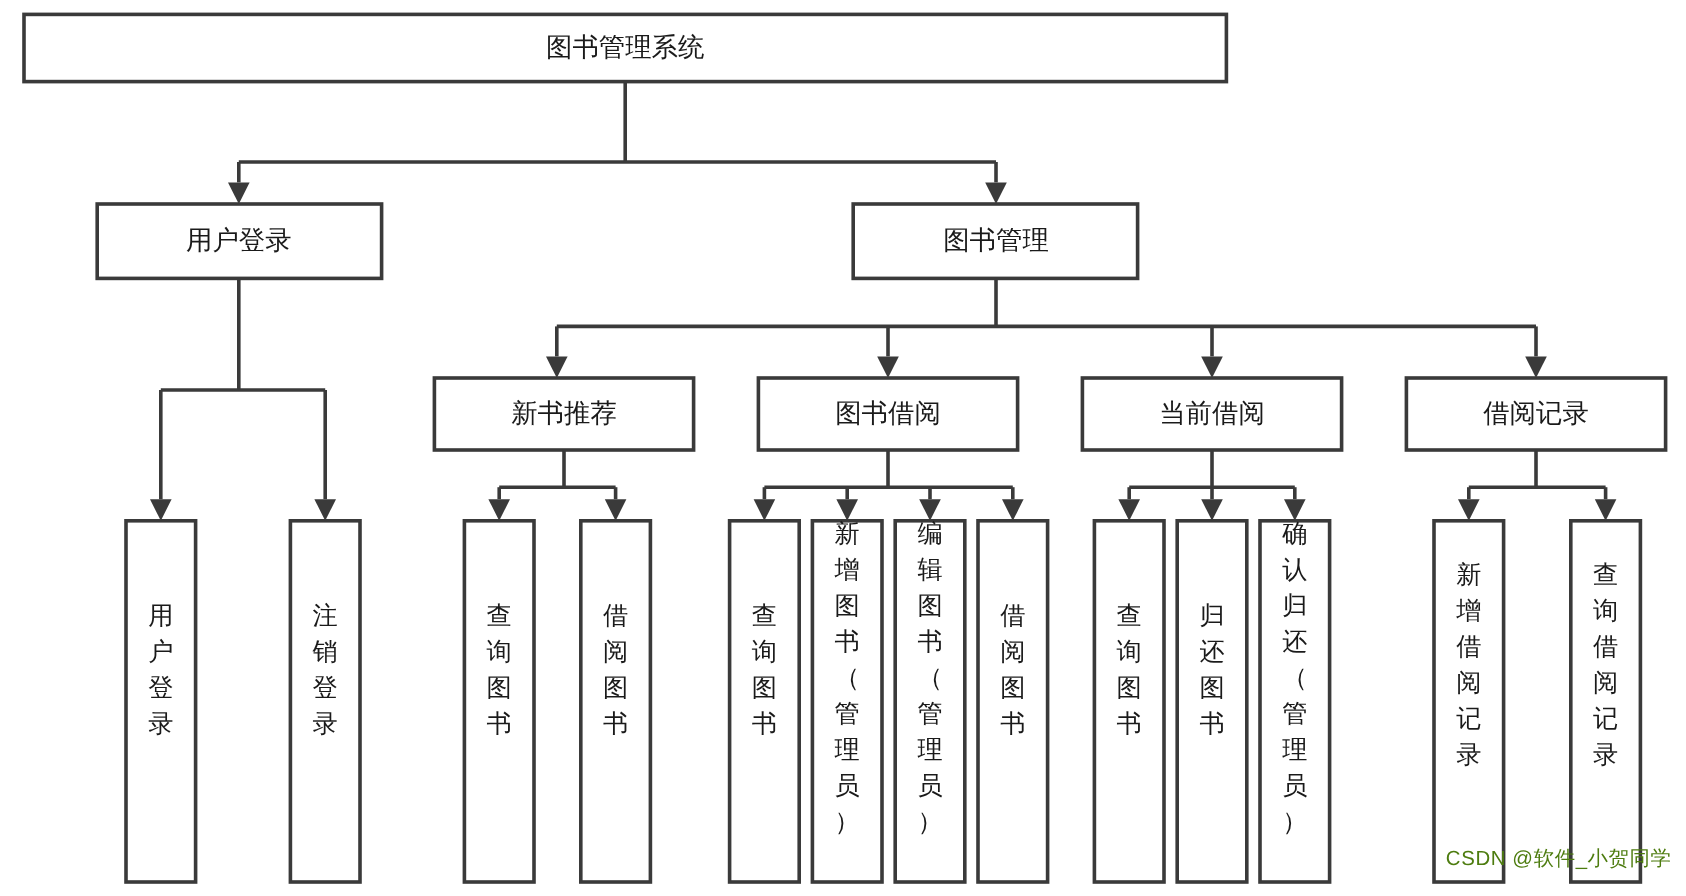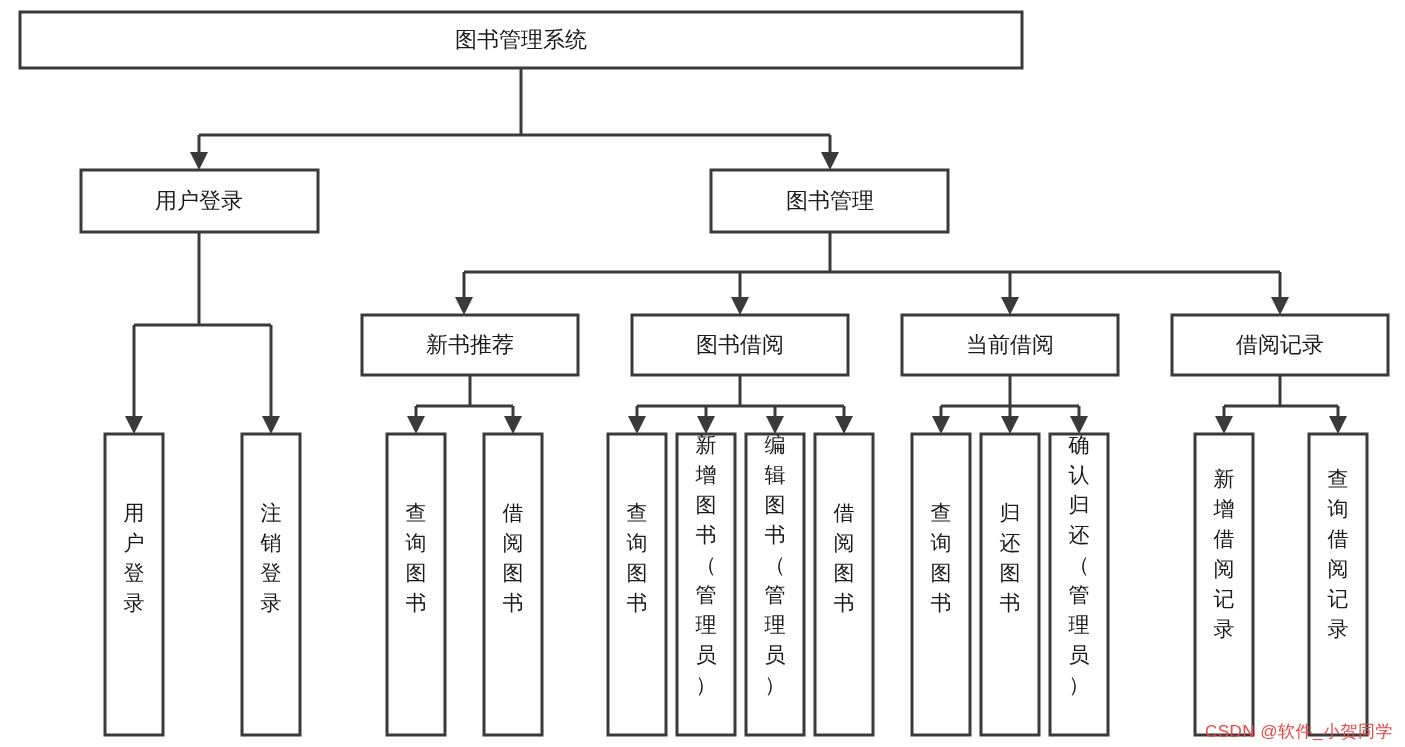--- a/index.html
+++ b/index.html
@@ -49,24 +49,24 @@
     stroke-width: 3;
     fill: none;
   }
   .arrow-head {
     fill: #3a3a3a;
     stroke: none;
   }
   .watermark {
     position: absolute;
     right: 12px;
-    bottom: 4px;
+    bottom: 20px;
     font-family: "Liberation Sans", "DejaVu Sans", sans-serif;
     font-size: 17px;
-    color: #ef4444;
+    color: #4d7c0f;
     white-space: nowrap;
     letter-spacing: 0.5px;
     pointer-events: none;
   }
 </style>
 </head>
 <body>
 
 <div id="diagram-root">
 

